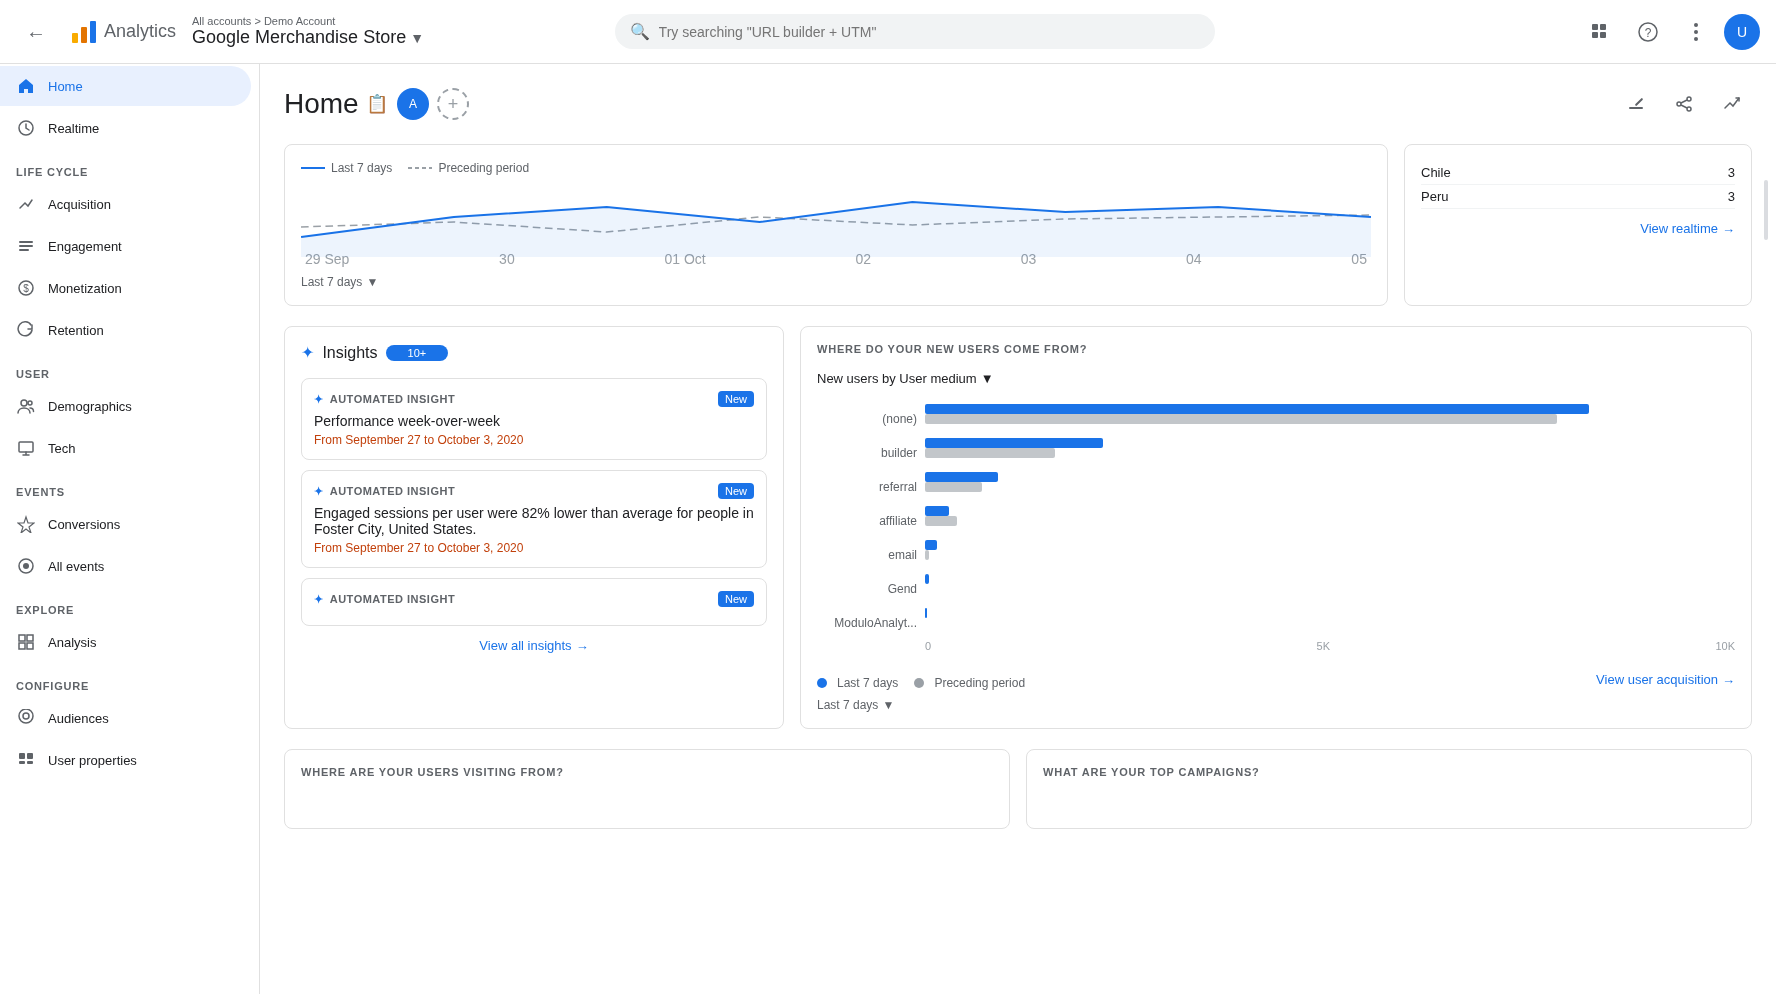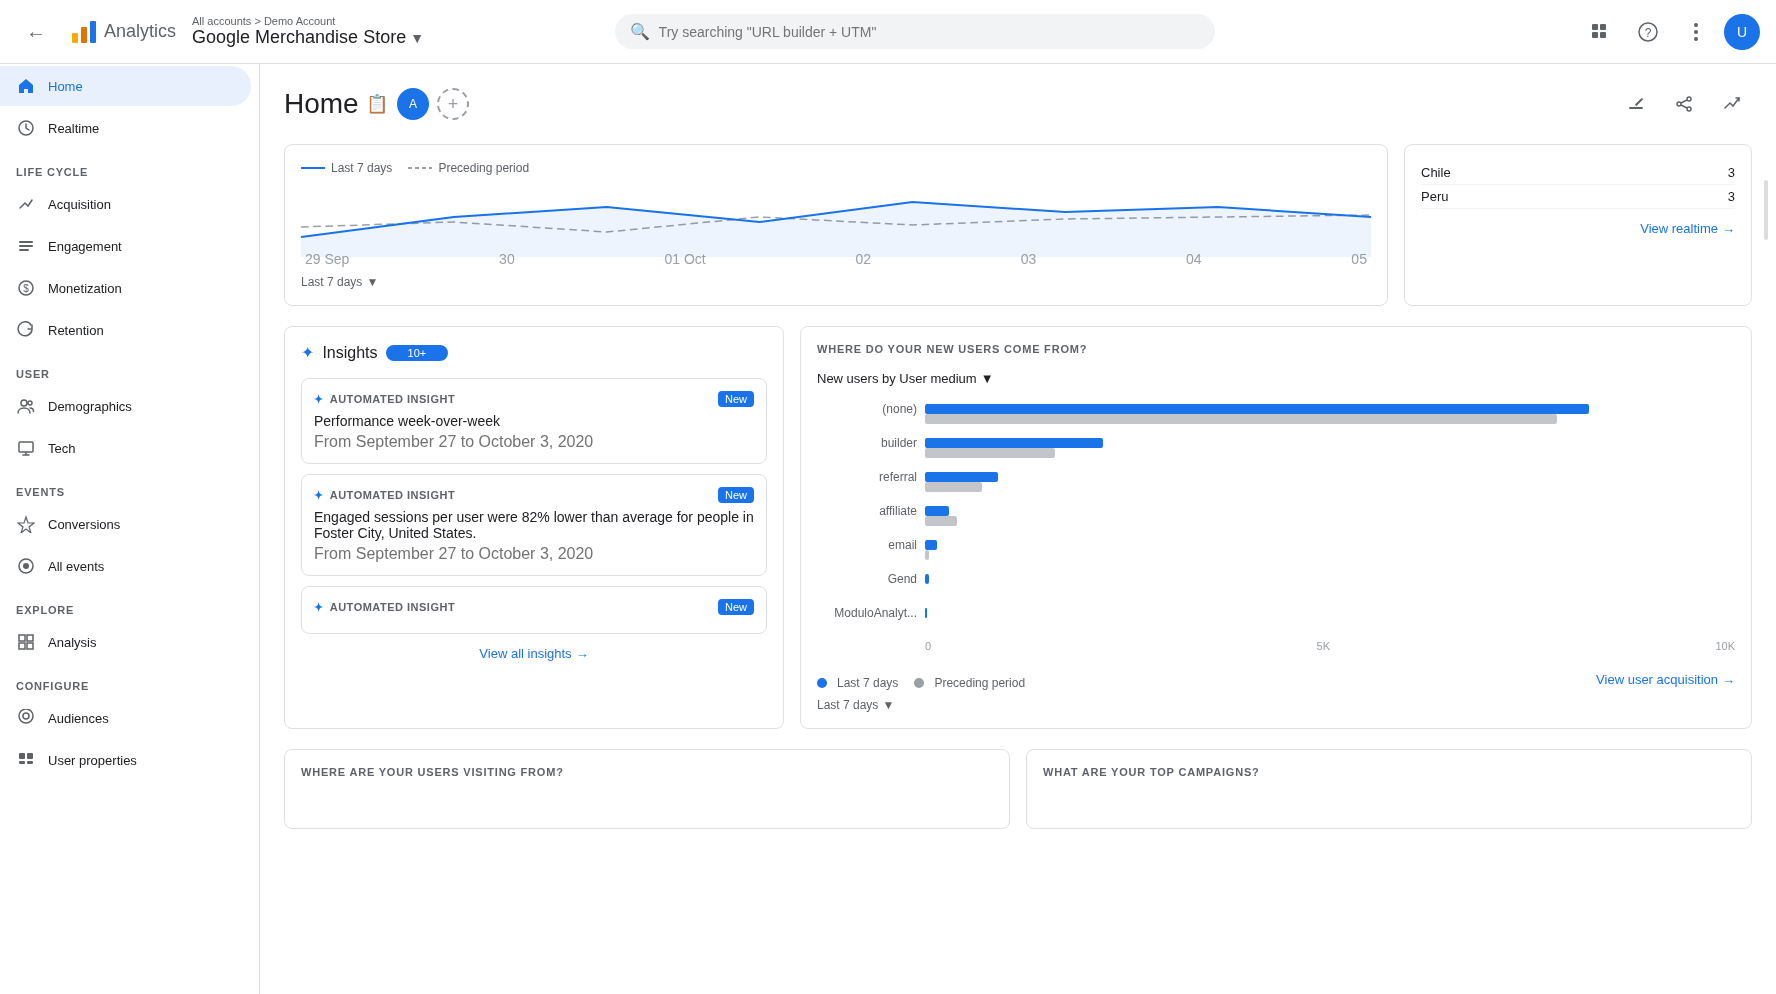--- a/index.html
+++ b/index.html
@@ -97,26 +97,26 @@
     .card-section-title { font-size: 11px; font-weight: 600; color: #5f6368; letter-spacing: 0.8px; text-transform: uppercase; margin-bottom: 16px; }
     .insights-header { display: flex; align-items: center; gap: 8px; margin-bottom: 16px; }
     .insights-title { font-size: 16px; font-weight: 500; color: #202124; }
     .badge { background: #1a73e8; color: #fff; border-radius: 10px; padding: 2px 22px; font-size: 11px; font-weight: 500; }
     .new-badge { background: #1a73e8; color: #fff; border-radius: 4px; padding: 2px 7px; font-size: 11px; font-weight: 500; }
 
     .insight-item { border: 1px solid #e0e0e0; border-radius: 8px; padding: 12px; margin-bottom: 10px; }
     .insight-header { display: flex; justify-content: space-between; align-items: center; margin-bottom: 6px; }
     .insight-label { font-size: 11px; color: #5f6368; font-weight: 600; letter-spacing: 0.5px; display: flex; align-items: center; gap: 6px; }
     .insight-title { font-size: 14px; color: #202124; font-weight: 500; margin-bottom: 4px; }
-    .insight-date { font-size: 16px; color: #737373; }
+    .insight-date { font-size: 12px; color: #c2410c; }
     .view-all-link { display: flex; align-items: center; gap: 4px; color: #1a73e8; font-size: 13px; cursor: pointer; justify-content: center; margin-top: 12px; }
 
     
     .bar-chart-container { margin: 16px 0; }
-    .bar-row { display: flex; align-items: flex-start; margin-bottom: 10px; gap: 8px; }
+    .bar-row { display: flex; align-items: flex-end; margin-bottom: 10px; gap: 8px; }
     .bar-label { font-size: 12px; color: #5f6368; text-align: right; width: 100px; flex-shrink: 0; }
     .bar-tracks { flex: 1; position: relative; height: 24px; }
     .bar-fill { height: 10px; border-radius: 2px; position: absolute; }
     .bar-current { background: #1a73e8; top: 2px; }
     .bar-prev { background: #9aa0a6; opacity: 0.6; top: 12px; }
     .bar-chart-legend { display: flex; gap: 16px; font-size: 12px; color: #5f6368; margin-top: 8px; }
     .bar-legend-dot { width: 10px; height: 10px; border-radius: 50%; display: inline-block; margin-right: 4px; }
     .chart-header { display: flex; justify-content: space-between; align-items: center; margin-bottom: 8px; }
     .chart-dropdown { display: flex; align-items: center; gap: 4px; font-size: 13px; color: #202124; cursor: pointer; }
     .view-user-acq { display: flex; align-items: center; gap: 4px; color: #1a73e8; font-size: 13px; cursor: pointer; }

